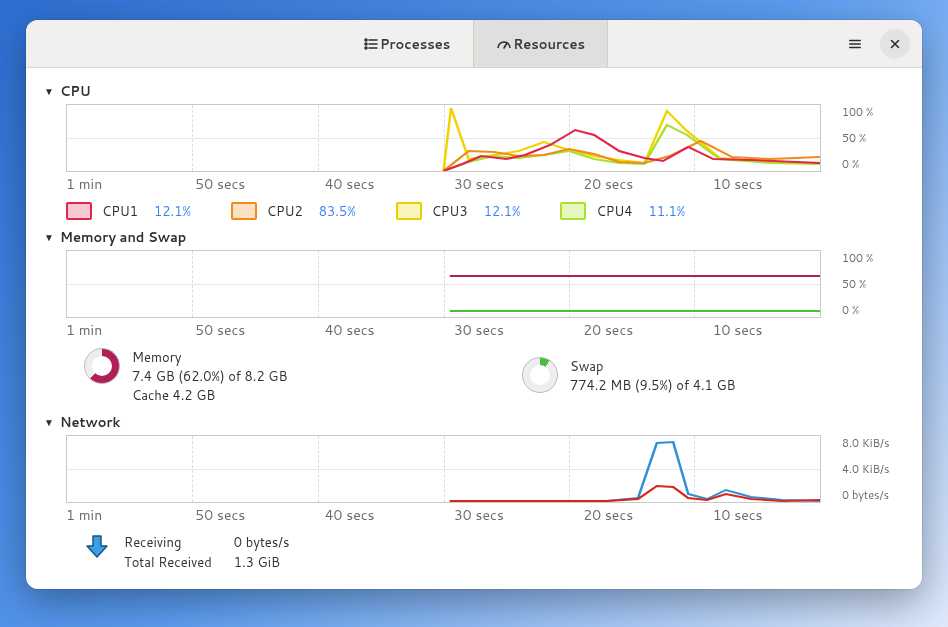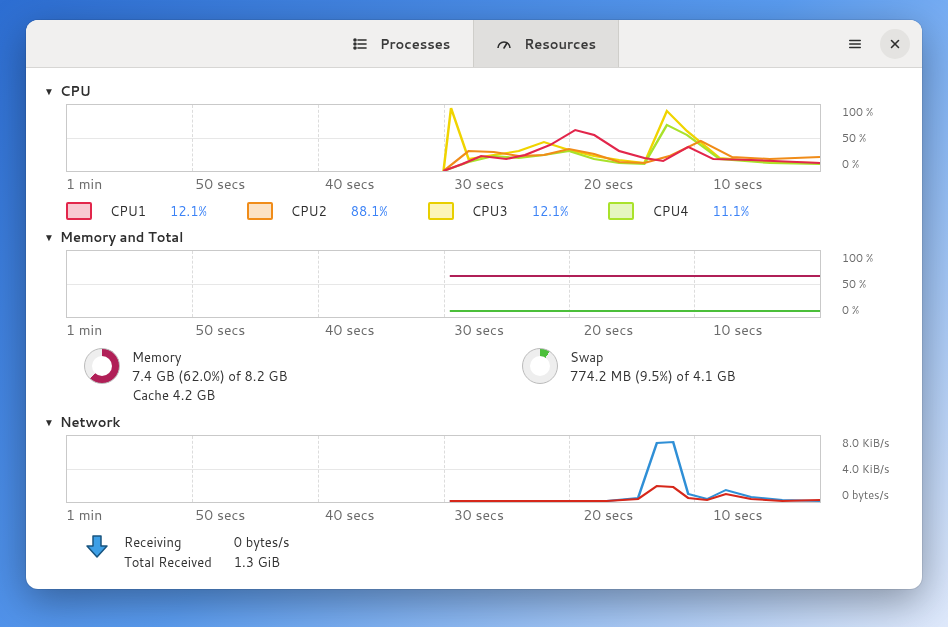--- a/index.html
+++ b/index.html
@@ -24,21 +24,21 @@
   height:47px;
   background:#f1f0ef;
   border-bottom:1px solid #d7d6d4;
   display:flex;
   align-items:stretch;
   justify-content:center;
   position:relative;
 }
 .viewswitch{display:flex;align-items:stretch;}
 .viewbtn{
-  display:flex;align-items:center;gap:12px;
+  display:flex;align-items:center;gap:1px;
   padding:0 22px;font-weight:700;color:#3a3a3a;
   border-left:1px solid transparent;border-right:1px solid transparent;
   cursor:pointer;user-select:none;
 }
 .viewbtn.active{background:#e0dfdd;border-left-color:#cfceca;border-right-color:#cfceca;}
 .ticon{display:inline-flex;width:16px;height:16px;align-items:center;justify-content:center;}
 .ticon svg{width:16px;height:16px;display:block;}
 .tbtn{
   position:absolute;top:9px;width:30px;height:30px;border-radius:50%;
   display:flex;align-items:center;justify-content:center;cursor:pointer;
@@ -54,25 +54,25 @@
 .chart{flex:1;position:relative;border:1px solid #c9c9c9;background:#fff;height:66px;}
 .chart.h70{height:66px;}
 .chart .hline{position:absolute;left:0;right:0;border-top:1px solid #e7e7e7;}
 .chart .vline{position:absolute;top:0;bottom:0;border-left:1px dashed #dcdcdc;}
 .chart svg{position:absolute;inset:0;width:100%;height:100%;}
 .ylabels{width:62px;display:flex;flex-direction:column;justify-content:space-between;padding:0 0 0 6px;color:#6b6b6b;font-size:11px;margin-left:15px;}
 .xlabels{display:flex;margin:2px 0 0 22px;color:#6b6b6b;font-size:14px;}
 .xlabels span{flex:1;text-align:left;}
 .xlabels span:last-child{flex:0 0 62px;}
 .legend-row{display:flex;gap:40px;margin:8px 0 0 22px;align-items:center;flex-wrap:wrap;}
-.lg{display:flex;align-items:center;gap:18px;}
+.lg{display:flex;align-items:center;gap:10px;}
 .swatch{width:22px;height:14px;border-radius:2px;border:2px solid;}
 .lg .name{font-weight:500;margin-right:6px;}
 .lg .val{color:#3b82f6;}
-.mem-row{display:flex;margin:8px 0 0 40px;gap:56px;}
+.mem-row{display:flex;margin:8px 0 0 40px;gap:56px;align-items:center;}
 .mem-col{display:flex;gap:12px;align-items:flex-start;flex:1;}
 .pie{width:34px;height:34px;border-radius:50%;position:relative;}
 .pie::after{content:"";position:absolute;inset:7px;border-radius:50%;background:#fff;}
 .mem-col .txt{line-height:1.45;color:#333;}
 .mem-col .t1{font-weight:500;}
 .net-row{display:flex;margin:8px 0 0 40px;gap:60px;}
 .net-col{display:flex;gap:14px;align-items:flex-start;flex:1;}
 .arrow{width:26px;height:26px;}
 .grid2{display:grid;grid-template-columns:auto auto;column-gap:22px;row-gap:2px;color:#333;}
 </style>
@@ -170,39 +170,39 @@
       </div>
       <div class="legend-row">
         <div class="lg">
           <span class="swatch" style="border-color:#e2264b;background:rgba(226,38,75,.25)"></span>
           <span class="name">CPU1</span>
           <span class="val">12.1%</span>
         </div>
         <div class="lg">
           <span class="swatch" style="border-color:#f08c19;background:rgba(240,140,25,.25)"></span>
           <span class="name">CPU2</span>
-          <span class="val">88.1%</span>
+          <span class="val">83.5%</span>
         </div>
         <div class="lg">
           <span class="swatch" style="border-color:#e8cf00;background:rgba(245,221,28,.3)"></span>
           <span class="name">CPU3</span>
           <span class="val">12.1%</span>
         </div>
         <div class="lg">
           <span class="swatch" style="border-color:#a9e22b;background:rgba(169,226,43,.3)"></span>
           <span class="name">CPU4</span>
           <span class="val">11.1%</span>
         </div>
       </div>
     </div>
 
     <div class="section">
       <div class="sect-head">
         <span class="tri">▼</span>
-        <span>Memory and Total</span>
+        <span>Memory and Swap</span>
       </div>
       <div class="chartwrap">
         <div class="chart h70">
           <div class="hline" style="top:50%"></div>
           <div class="vline" style="left:16.66%"></div>
             <div class="vline" style="left:33.33%"></div>
           <div class="vline" style="left:50%"></div>
             <div class="vline" style="left:66.66%"></div>
             <div class="vline" style="left:83.33%"></div>
           <svg viewBox="0 0 600 66" preserveAspectRatio="none">

